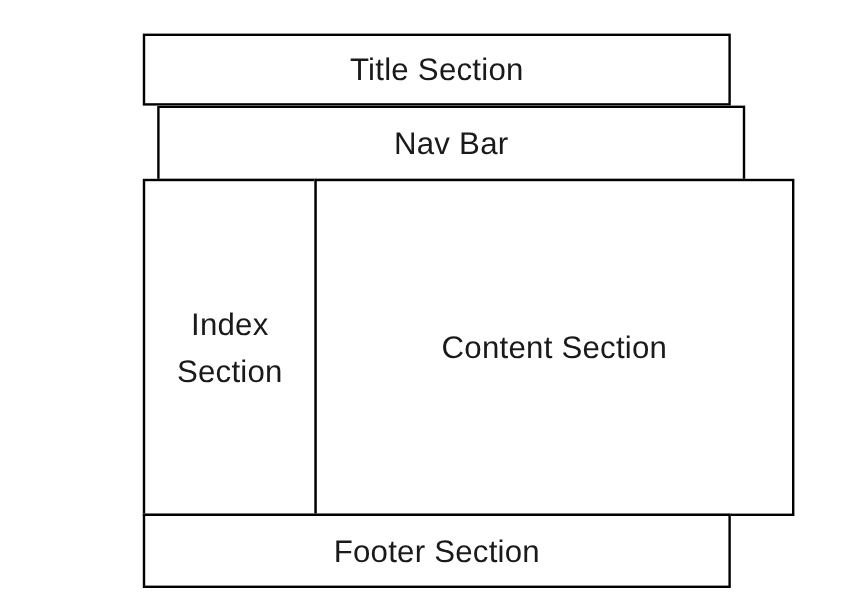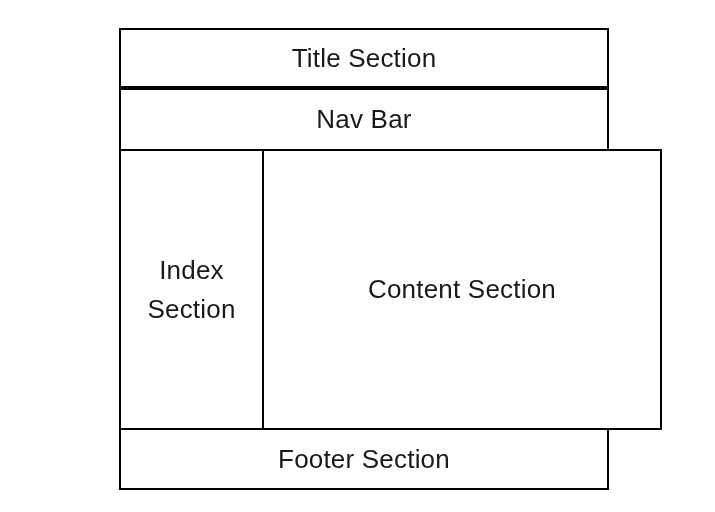--- a/index.html
+++ b/index.html
@@ -25,21 +25,21 @@
     position: absolute;
     box-sizing: border-box;
     border: 2px solid #000000;
     background: #ffffff;
     display: flex;
     align-items: center;
     justify-content: center;
   }
   
   .box.title   { left: 0;     top: 0;     width: 490px; height: 60px;  }
-  .box.nav     { left: 0;     top: 60px;  width: 490px; height: 63px;  }
+  .box.nav     { left: 12px;     top: 60px;  width: 490px; height: 63px;  }
   
   .box.index   { left: 0;     top: 121px; width: 145px; height: 281px; }
   .box.content { left: 143px; top: 121px; width: 400px; height: 281px; }
   .box.footer  { left: 0;     top: 400px; width: 490px; height: 62px;  }
   .label {
     font-size: 26px;
     line-height: 1.5;
     color: #1a1a1a;
     text-align: center;
     letter-spacing: 0.2px;

